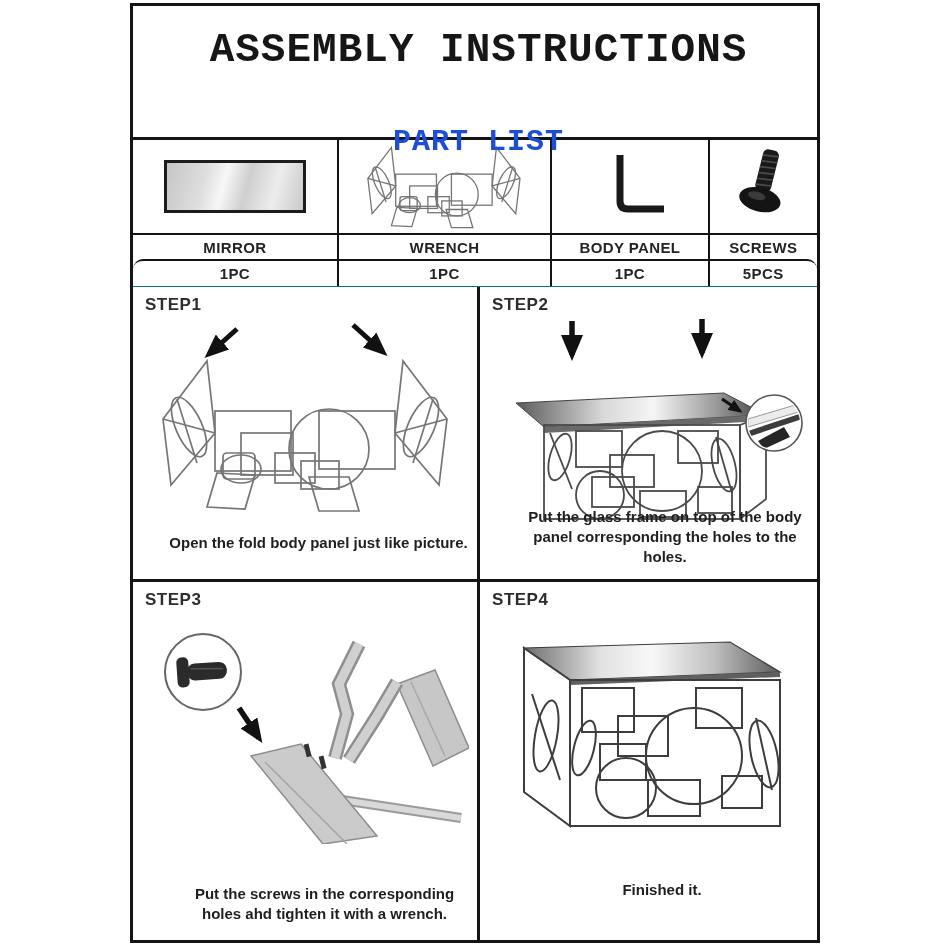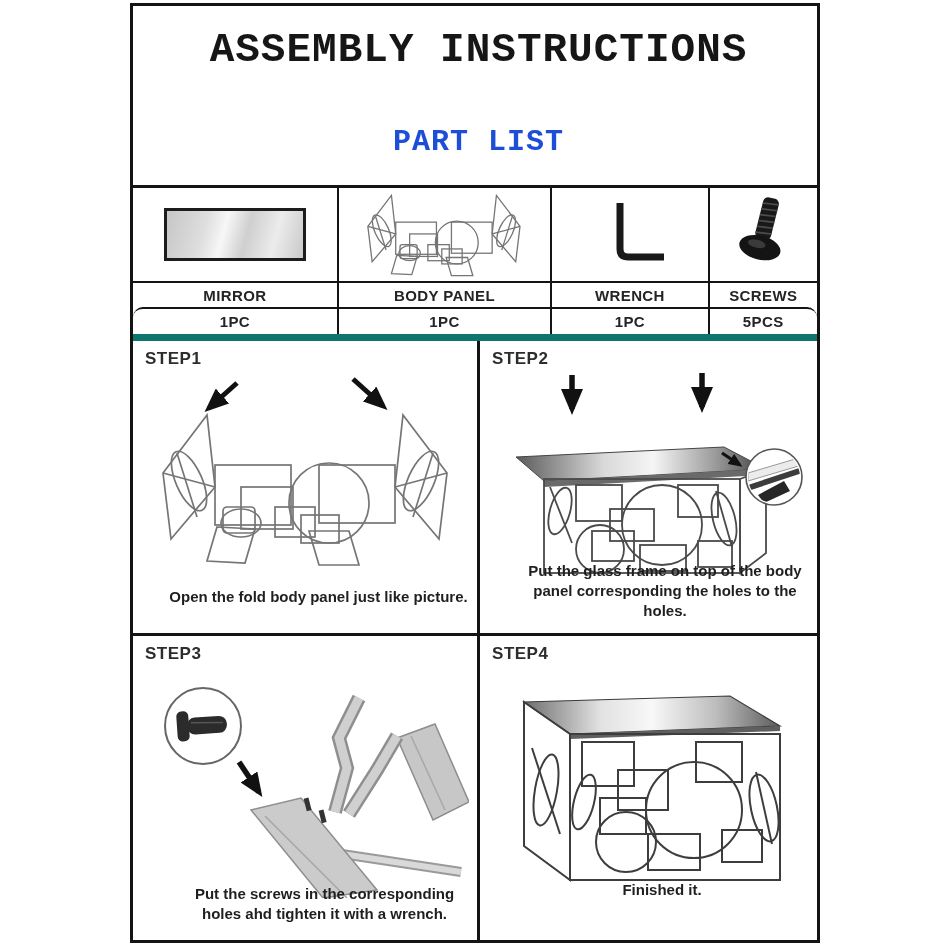--- a/index.html
+++ b/index.html
@@ -16,21 +16,21 @@
     position: absolute;
     left: 130px; top: 3px;
     width: 690px; height: 940px;
     border: 3px solid #141414;
     background: #ffffff;
     display: flex;
     flex-direction: column;
   }
 
   
-  .header { height: 179px; position: relative; margin-left: 7px; }
+  .header { height: 131px; position: relative; margin-left: 7px; }
   .doc-title {
     margin-top: 21px;
     text-align: center;
     font-family: "Liberation Mono", "DejaVu Sans Mono", monospace;
     font-weight: 700;
     font-size: 41px;
     letter-spacing: 1px;
     color: #161616;
     white-space: pre;
   }
@@ -41,21 +41,21 @@
     font-weight: 700;
     font-size: 30px;
     letter-spacing: 1px;
     color: #1d4ed8;
     white-space: pre;
   }
 
   
   .parts-table {
     border-top: 3px solid #141414;
-    border-bottom: 7px solid #0f766e;
+    border-bottom: 1px solid #0f766e;
   }
   .pt-row {
     display: grid;
     grid-template-columns: 29.8% 31.2% 23% 16%;
   }
   .pt-row.images { height: 93px; }
   .pt-row.names  { height: 26px; border-top: 2px solid #141414; }
   .pt-row.qtys   { height: 27px; border-top: 2px solid #141414; border-radius: 10px; }
   .pt-cell {
     display: flex; align-items: center; justify-content: center;
@@ -153,22 +153,22 @@
                 <line x1="42" y1="43" x2="58" y2="41"></line>
               </g>
               <ellipse cx="50" cy="57" rx="21" ry="12" fill="#141414"></ellipse>
               <ellipse cx="46" cy="54" rx="9" ry="4" fill="#3a3a3a"></ellipse>
             </g>
           </svg>
         </div>
       </div>
       <div class="pt-row names">
         <div class="pt-cell pt-label">MIRROR</div>
+        <div class="pt-cell pt-label">WRENCH</div>
         <div class="pt-cell pt-label">BODY PANEL</div>
-        <div class="pt-cell pt-label">WRENCH</div>
         <div class="pt-cell pt-label">SCREWS</div>
       </div>
       <div class="pt-row qtys">
         <div class="pt-cell pt-label">1PC</div>
         <div class="pt-cell pt-label">1PC</div>
         <div class="pt-cell pt-label">1PC</div>
         <div class="pt-cell pt-label">5PCS</div>
       </div>
     </div>
 

